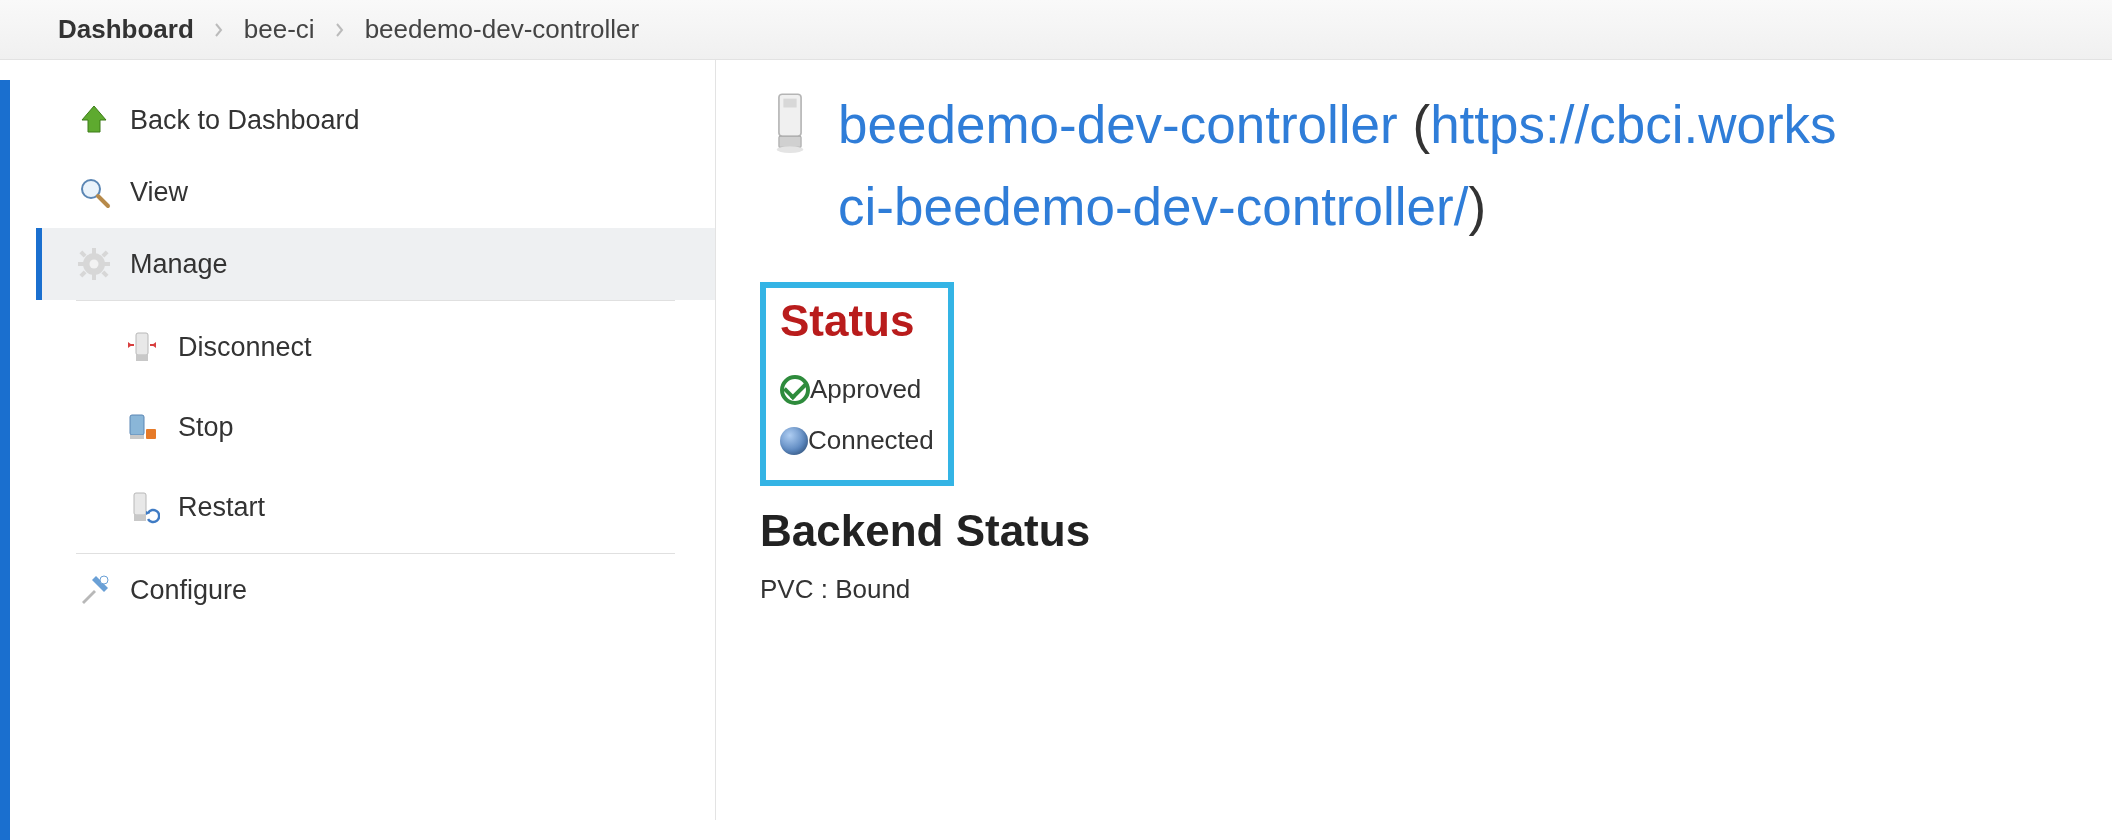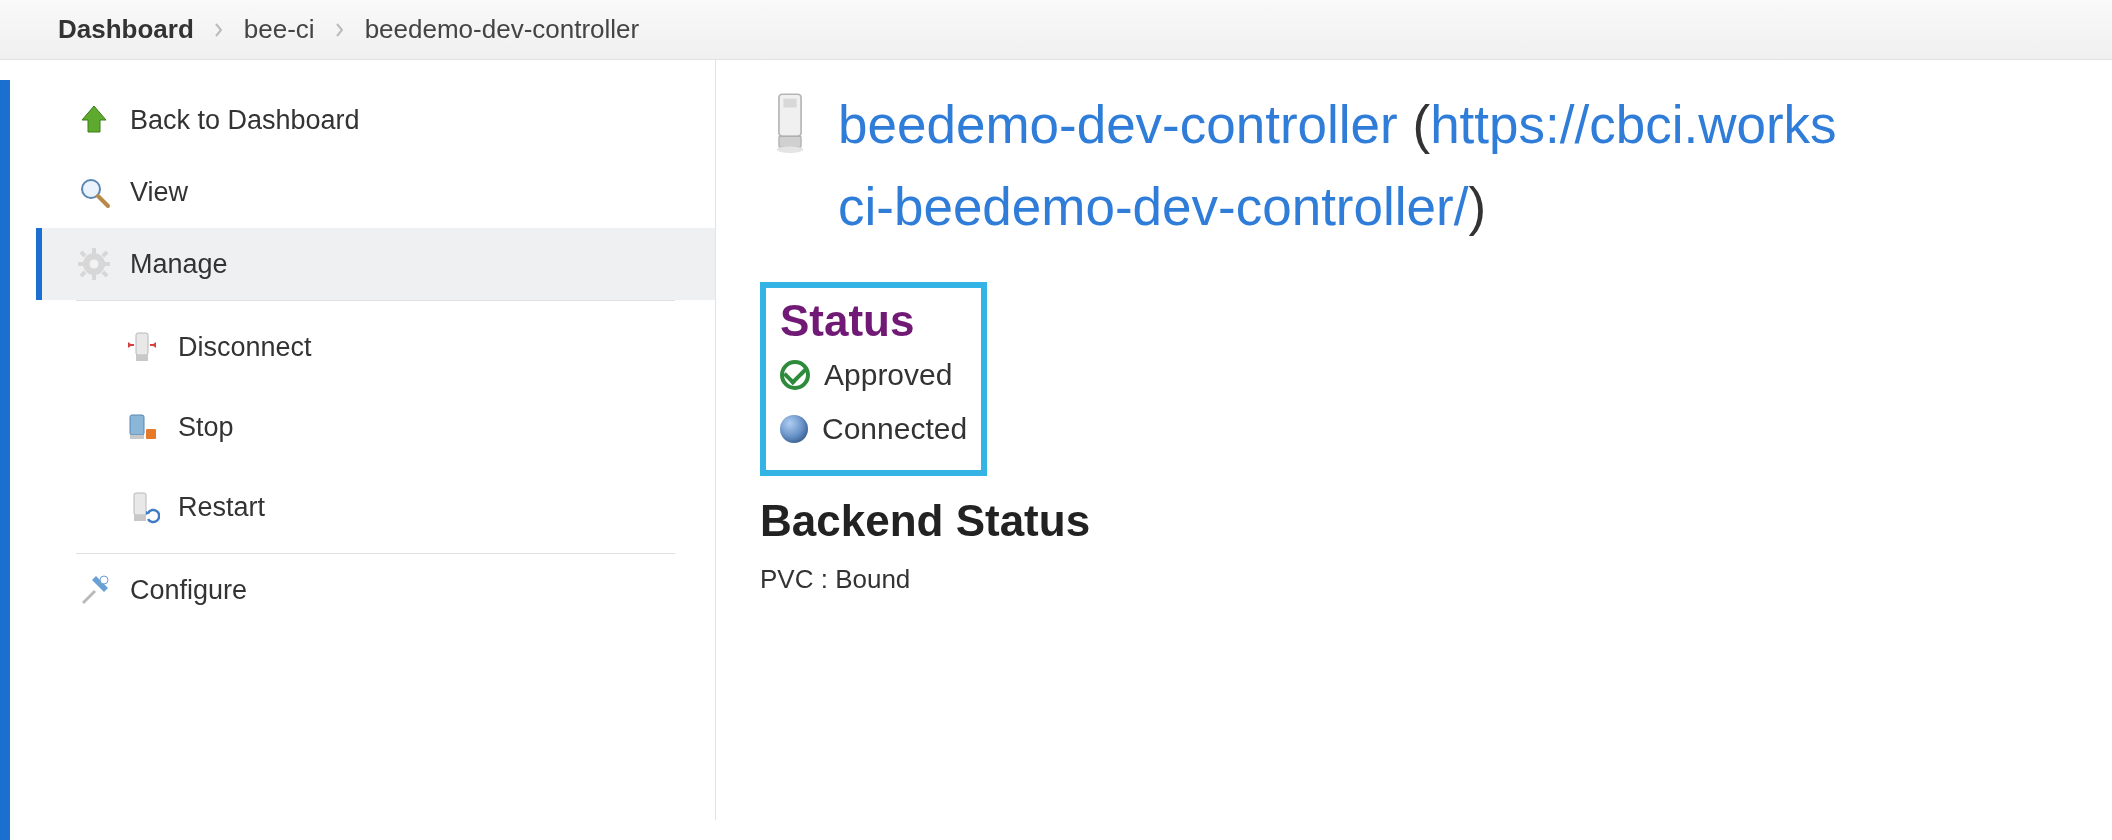--- a/index.html
+++ b/index.html
@@ -120,28 +120,27 @@
     }
     .status-box {
       border: 6px solid #34b4e5;
       display: inline-block;
       padding: 0 14px 14px 14px;
       margin-top: 34px;
     }
     .status-h {
       font-size: 44px;
       font-weight: 700;
-      color: #701a75;
-      margin: 8px 0 2px 0;
+      color: #b91c1c;
+      margin: 8px 0 18px 0;
     }
     .status-line {
       display: flex;
       align-items: center;
-      gap: 14px;
-      font-size: 30px;
+      font-size: 26px;
       color: #333;
       padding: 10px 0;
     }
     .check-circle {
       width: 30px;
       height: 30px;
       border: 4px solid #2e8b3c;
       border-radius: 50%;
       display: inline-flex;
       align-items: center;

